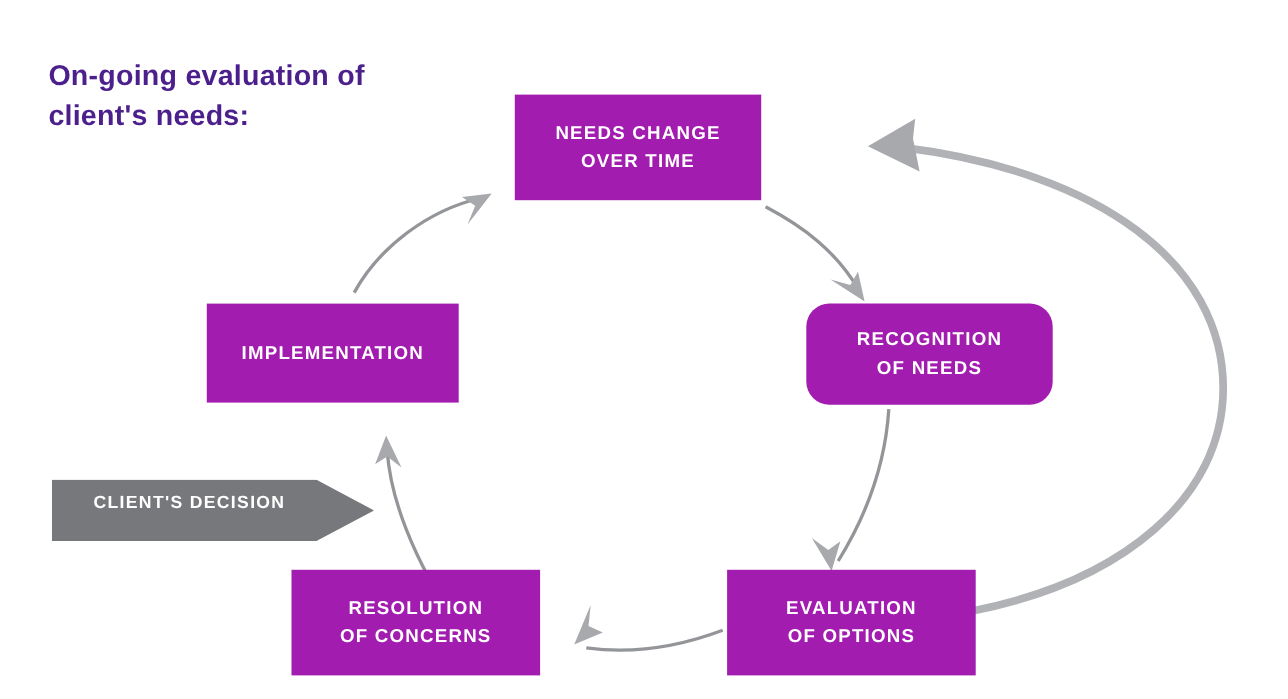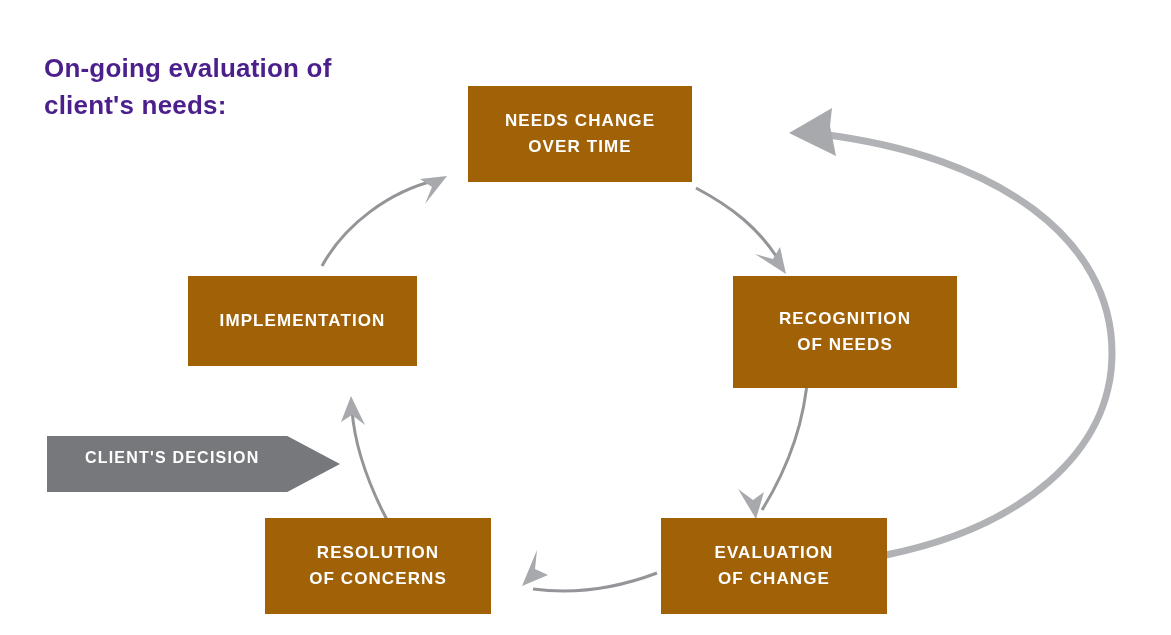--- a/index.html
+++ b/index.html
@@ -44,36 +44,36 @@
     left: 0;
     top: 0;
     width: 1171px;
     height: 635px;
     pointer-events: none;
   }
 
   
   .stage-box {
     position: absolute;
-    background: #a16207;
+    background: #a21caf;
     color: #ffffff;
     display: flex;
     align-items: center;
     justify-content: center;
     text-align: center;
     font-size: 17px;
     font-weight: bold;
     letter-spacing: 1.1px;
     line-height: 1.55;
     white-space: pre-line;
     box-sizing: border-box;
   }
 
   #box-needs      { left: 468px; top: 58px;  width: 224px; height: 96px; }
-  #box-recognition{ left: 733px; top: 248px; width: 224px; height: 112px; }
+  #box-recognition{ left: 733px; top: 248px; width: 224px; height: 92px; border-radius: 21px; }
   #box-evaluation { left: 661px; top: 490px; width: 226px; height: 96px; }
   #box-resolution { left: 265px; top: 490px; width: 226px; height: 96px; }
   #box-implement  { left: 188px; top: 248px; width: 229px; height: 90px; }
 
   
   .decision-banner {
     position: absolute;
     left: 47px;
     top: 408px;
     width: 293px;
@@ -142,21 +142,21 @@
     </g>
   </svg>
 
   <div class="stage-box" id="box-needs">NEEDS CHANGE
 OVER TIME</div>
 
   <div class="stage-box" id="box-recognition">RECOGNITION
 OF NEEDS</div>
 
   <div class="stage-box" id="box-evaluation">EVALUATION
-OF CHANGE</div>
+OF OPTIONS</div>
 
   <div class="stage-box" id="box-resolution">RESOLUTION
 OF CONCERNS</div>
 
   <div class="stage-box" id="box-implement">IMPLEMENTATION</div>
 
   <div class="decision-banner">
     <div class="banner-shape"></div>
     <span class="banner-label">CLIENT'S DECISION</span>
   </div>

